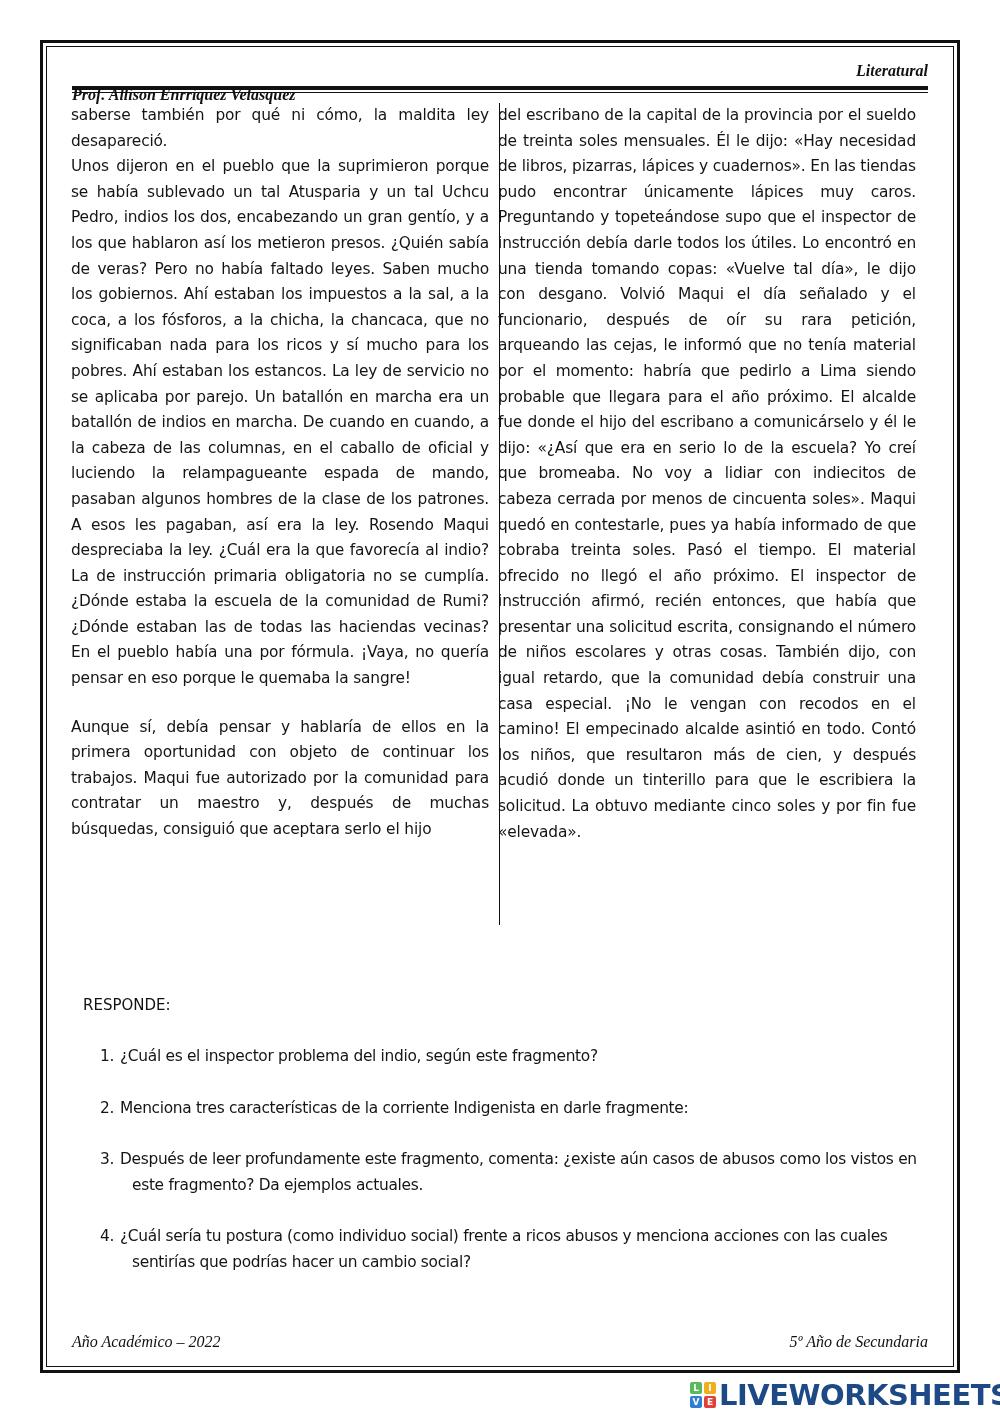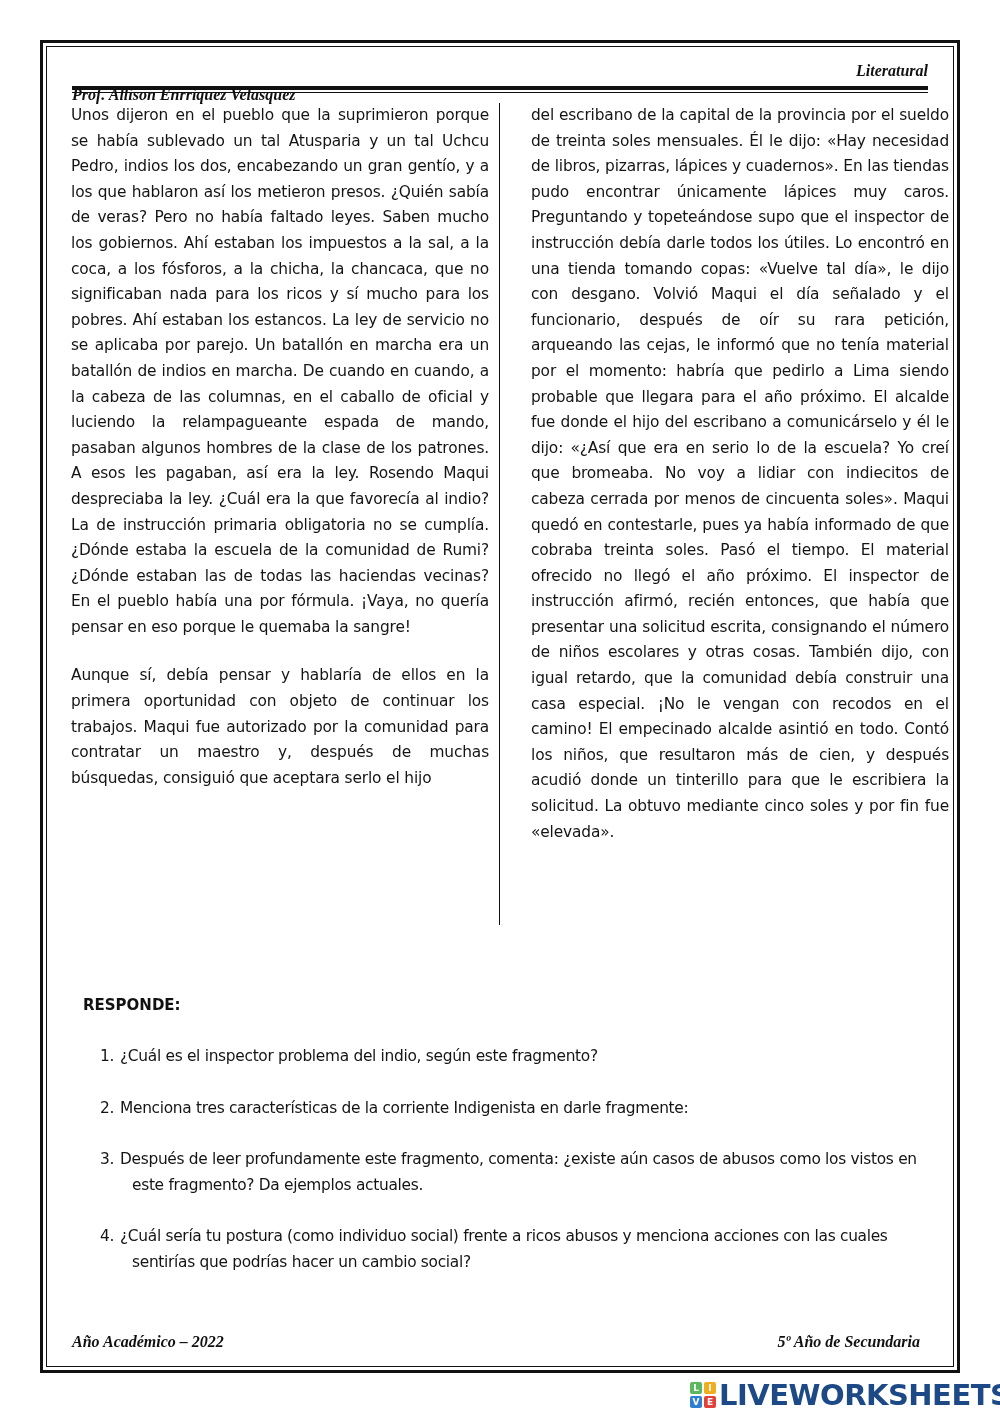--- a/index.html
+++ b/index.html
@@ -27,48 +27,48 @@
     .header-rule-thin {
       position: absolute; left: 72px; top: 92px; width: 856px; height: 1px; background: #111;
     }
 
     .column {
       position: absolute; top: 103px; width: 418px;
       font-family: "DejaVu Sans", sans-serif; font-size: 15.4px; line-height: 25.6px;
       color: #141414; text-align: justify; letter-spacing: -0.15px;
     }
     .column.left { left: 71px; }
-    .column.right { left: 531px; }
+    .column.right { left: 498px; }
     .column p { margin: 0; }
     .column p.gap { margin-top: 23px; }
 
     .column-divider {
       position: absolute; left: 499px; top: 103px; width: 1px; height: 822px; background: #111;
     }
 
     .responde {
       position: absolute; left: 83px; top: 996px;
-      font-family: "DejaVu Sans", sans-serif; font-weight: bold; font-size: 15px; color: #111;
+      font-family: "DejaVu Sans", sans-serif; font-weight: normal; font-size: 15px; color: #111;
     }
     .questions {
       position: absolute; left: 100px; top: 1044px; width: 820px;
       font-family: "DejaVu Sans", sans-serif; font-size: 15.4px; line-height: 25.6px; color: #141414;
       letter-spacing: -0.3px;
     }
     .question { position: relative; padding-left: 20px; margin-bottom: 26px; }
     .question .num { position: absolute; left: 0; top: 0; }
     .question .text { display: block; padding-left: 12px; text-indent: -12px; }
 
     .footer {
       position: absolute; left: 72px; top: 1333px; width: 856px; height: 22px;
-      font-family: "Liberation Serif", serif; font-style: italic; font-weight: bold;
+      font-family: "Liberation Serif", serif; font-style: italic; font-weight: normal;
       font-size: 16px; color: #111;
     }
     .footer .left { position: absolute; left: 0; top: 0; }
-    .footer .right { position: absolute; right: 8px; top: 0; text-align: right; }
+    .footer .right { position: absolute; right: 0; top: 0; text-align: right; }
 
     .watermark {
       position: absolute; left: 690px; top: 1379px; height: 32px;
       display: flex; align-items: center;
     }
     .live-tile {
       display: grid; grid-template-columns: 12px 12px; grid-template-rows: 12px 12px; gap: 2px;
       margin-right: 3px;
     }
     .live-tile span {
@@ -88,20 +88,21 @@
 </div>
 
 <div class="header">
   <span class="left">Prof. Allison Enrriquez Velasquez</span>
   <span class="right">Literatural</span>
 </div>
 <div class="header-rule-thick"></div>
 <div class="header-rule-thin"></div>
 
 <div class="column left">
+  <p>saberse también por qué ni cómo, la maldita ley desapareció.</p>
   <p>Unos dijeron en el pueblo que la suprimieron porque se había sublevado un tal Atusparia y un tal Uchcu Pedro, indios los dos, encabezando un gran gentío, y a los que hablaron así los metieron presos. ¿Quién sabía de veras? Pero no había faltado leyes. Saben mucho los gobiernos. Ahí estaban los impuestos a la sal, a la coca, a los fósforos, a la chicha, la chancaca, que no significaban nada para los ricos y sí mucho para los pobres. Ahí estaban los estancos. La ley de servicio no se aplicaba por parejo. Un batallón en marcha era un batallón de indios en marcha. De cuando en cuando, a la cabeza de las columnas, en el caballo de oficial y luciendo la relampagueante espada de mando, pasaban algunos hombres de la clase de los patrones. A esos les pagaban, así era la ley. Rosendo Maqui despreciaba la ley. ¿Cuál era la que favorecía al indio? La de instrucción primaria obligatoria no se cumplía. ¿Dónde estaba la escuela de la comunidad de Rumi? ¿Dónde estaban las de todas las haciendas vecinas? En el pueblo había una por fórmula. ¡Vaya, no quería pensar en eso porque le quemaba la sangre!</p>
   <p class="gap">Aunque sí, debía pensar y hablaría de ellos en la primera oportunidad con objeto de continuar los trabajos. Maqui fue autorizado por la comunidad para contratar un maestro y, después de muchas búsquedas, consiguió que aceptara serlo el hijo</p>
 </div>
 
 <div class="column-divider"></div>
 
 <div class="column right">
   <p>del escribano de la capital de la provincia por el sueldo de treinta soles mensuales. Él le dijo: «Hay necesidad de libros, pizarras, lápices y cuadernos». En las tiendas pudo encontrar únicamente lápices muy caros. Preguntando y topeteándose supo que el inspector de instrucción debía darle todos los útiles. Lo encontró en una tienda tomando copas: «Vuelve tal día», le dijo con desgano. Volvió Maqui el día señalado y el funcionario, después de oír su rara petición, arqueando las cejas, le informó que no tenía material por el momento: habría que pedirlo a Lima siendo probable que llegara para el año próximo. El alcalde fue donde el hijo del escribano a comunicárselo y él le dijo: «¿Así que era en serio lo de la escuela? Yo creí que bromeaba. No voy a lidiar con indiecitos de cabeza cerrada por menos de cincuenta soles». Maqui quedó en contestarle, pues ya había informado de que cobraba treinta soles. Pasó el tiempo. El material ofrecido no llegó el año próximo. El inspector de instrucción afirmó, recién entonces, que había que presentar una solicitud escrita, consignando el número de niños escolares y otras cosas. También dijo, con igual retardo, que la comunidad debía construir una casa especial. ¡No le vengan con recodos en el camino! El empecinado alcalde asintió en todo. Contó los niños, que resultaron más de cien, y después acudió donde un tinterillo para que le escribiera la solicitud. La obtuvo mediante cinco soles y por fin fue «elevada».</p>
 </div>
 

